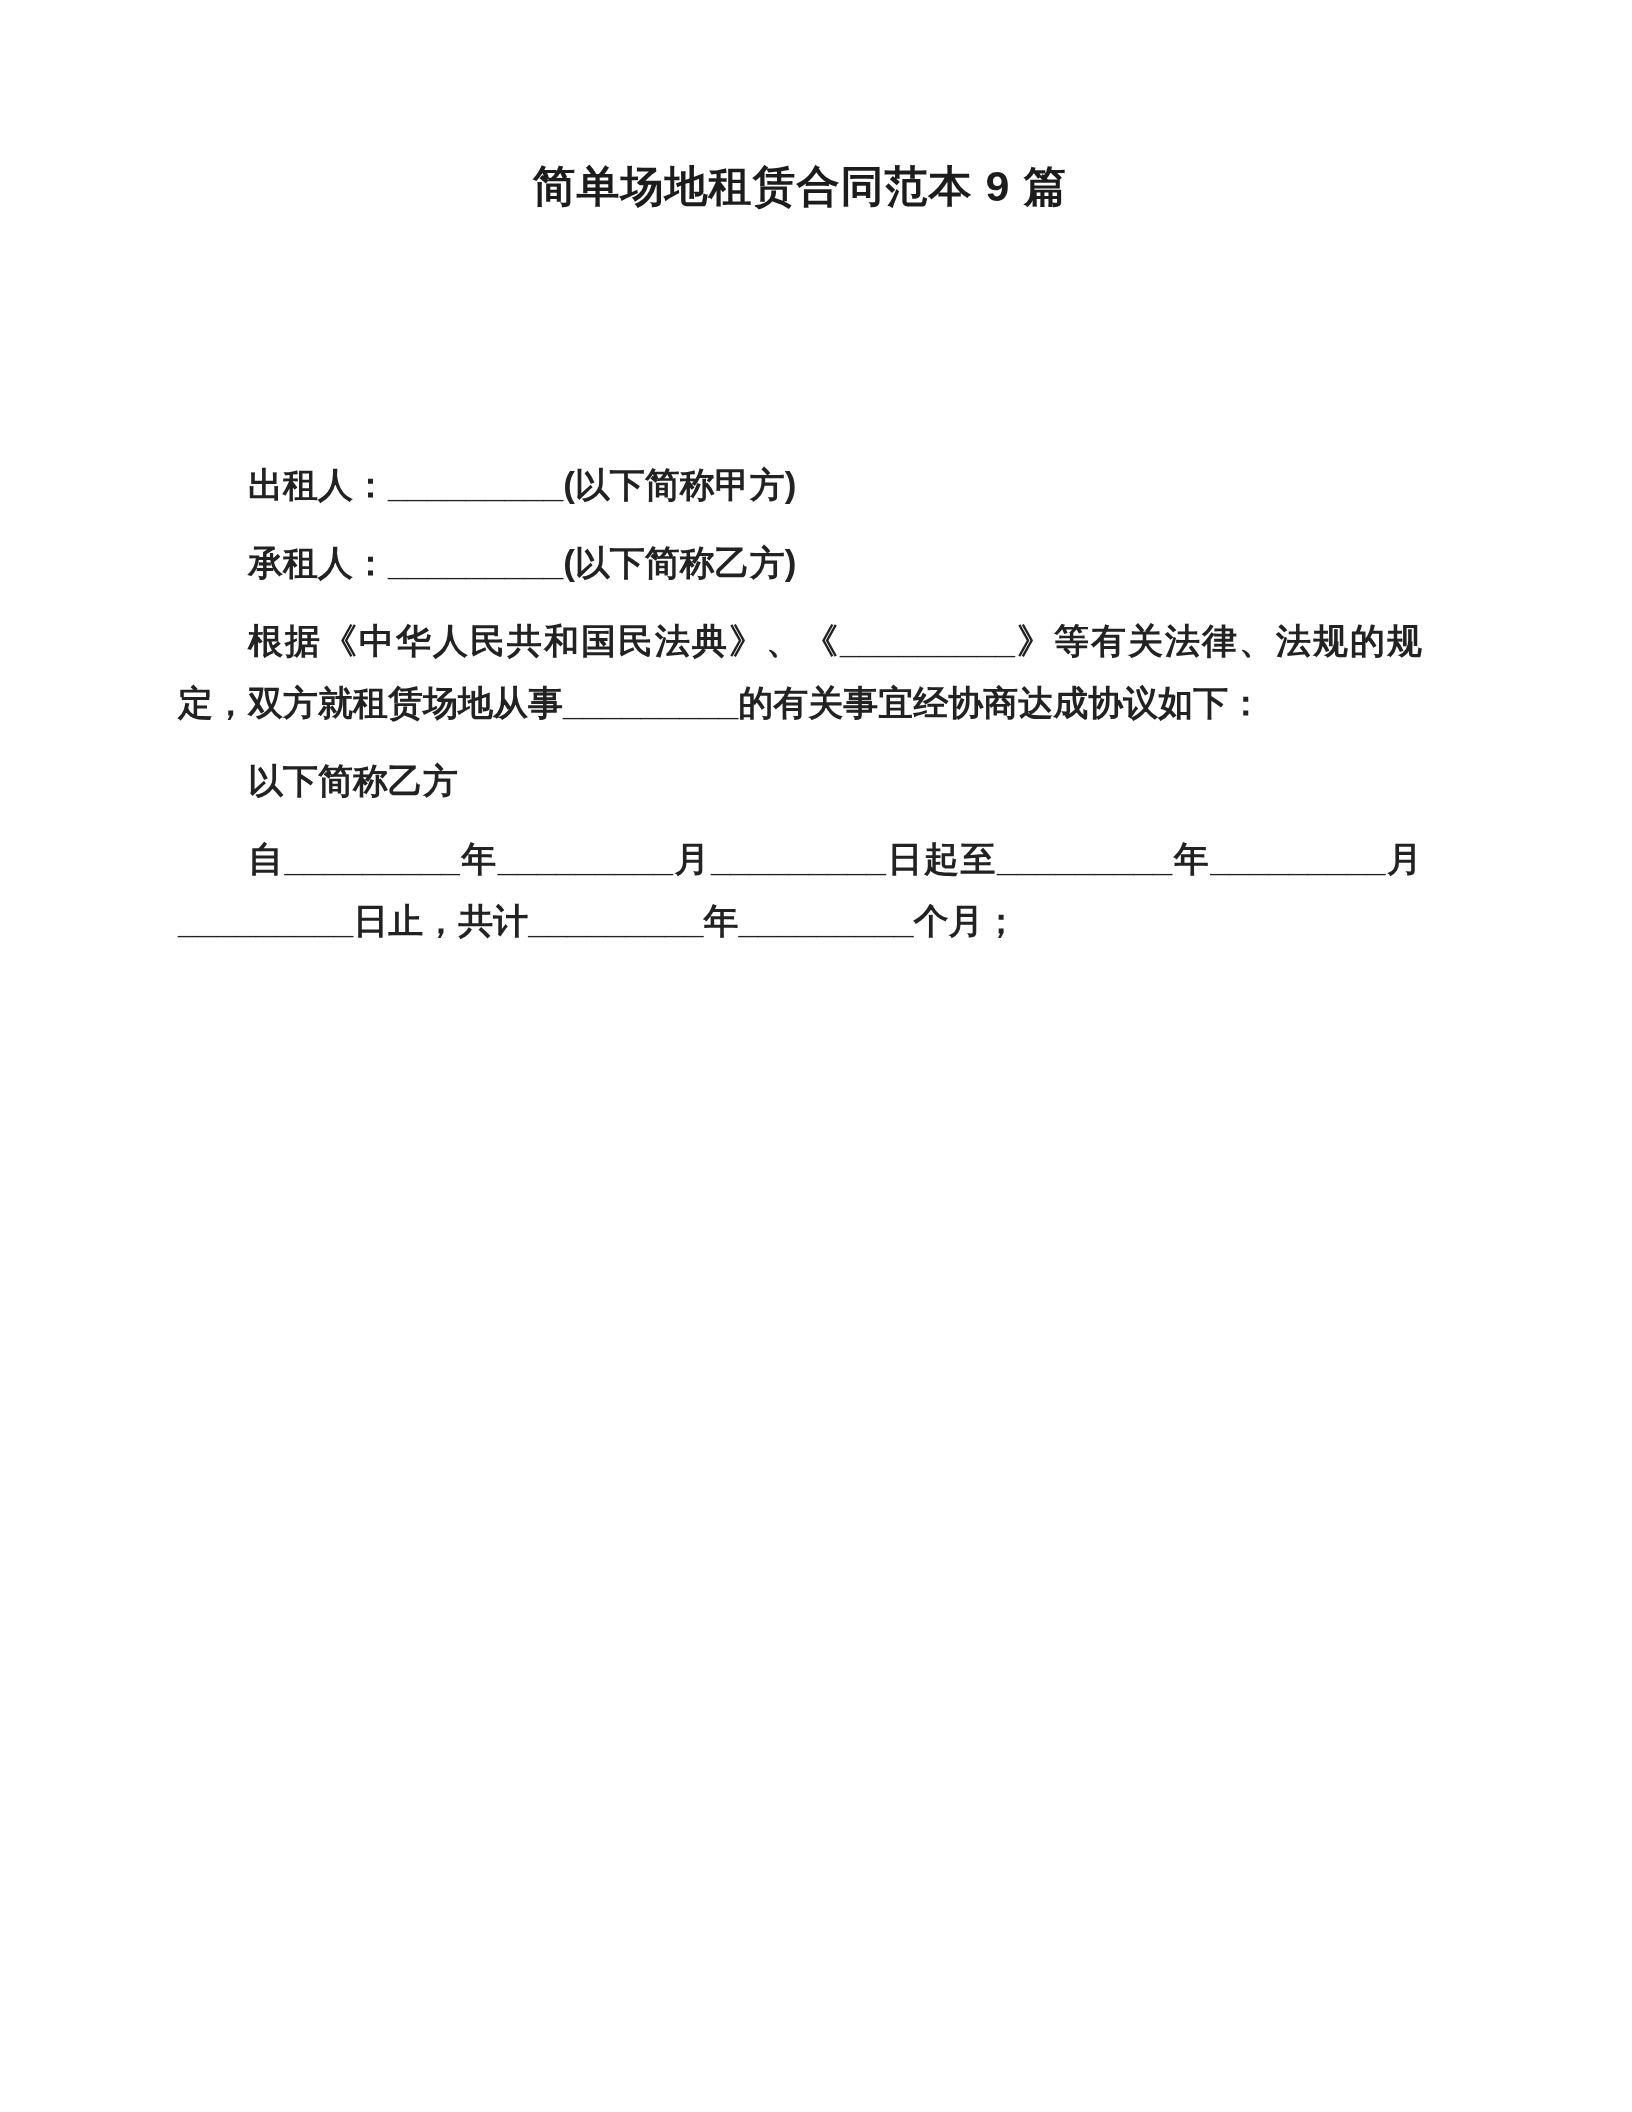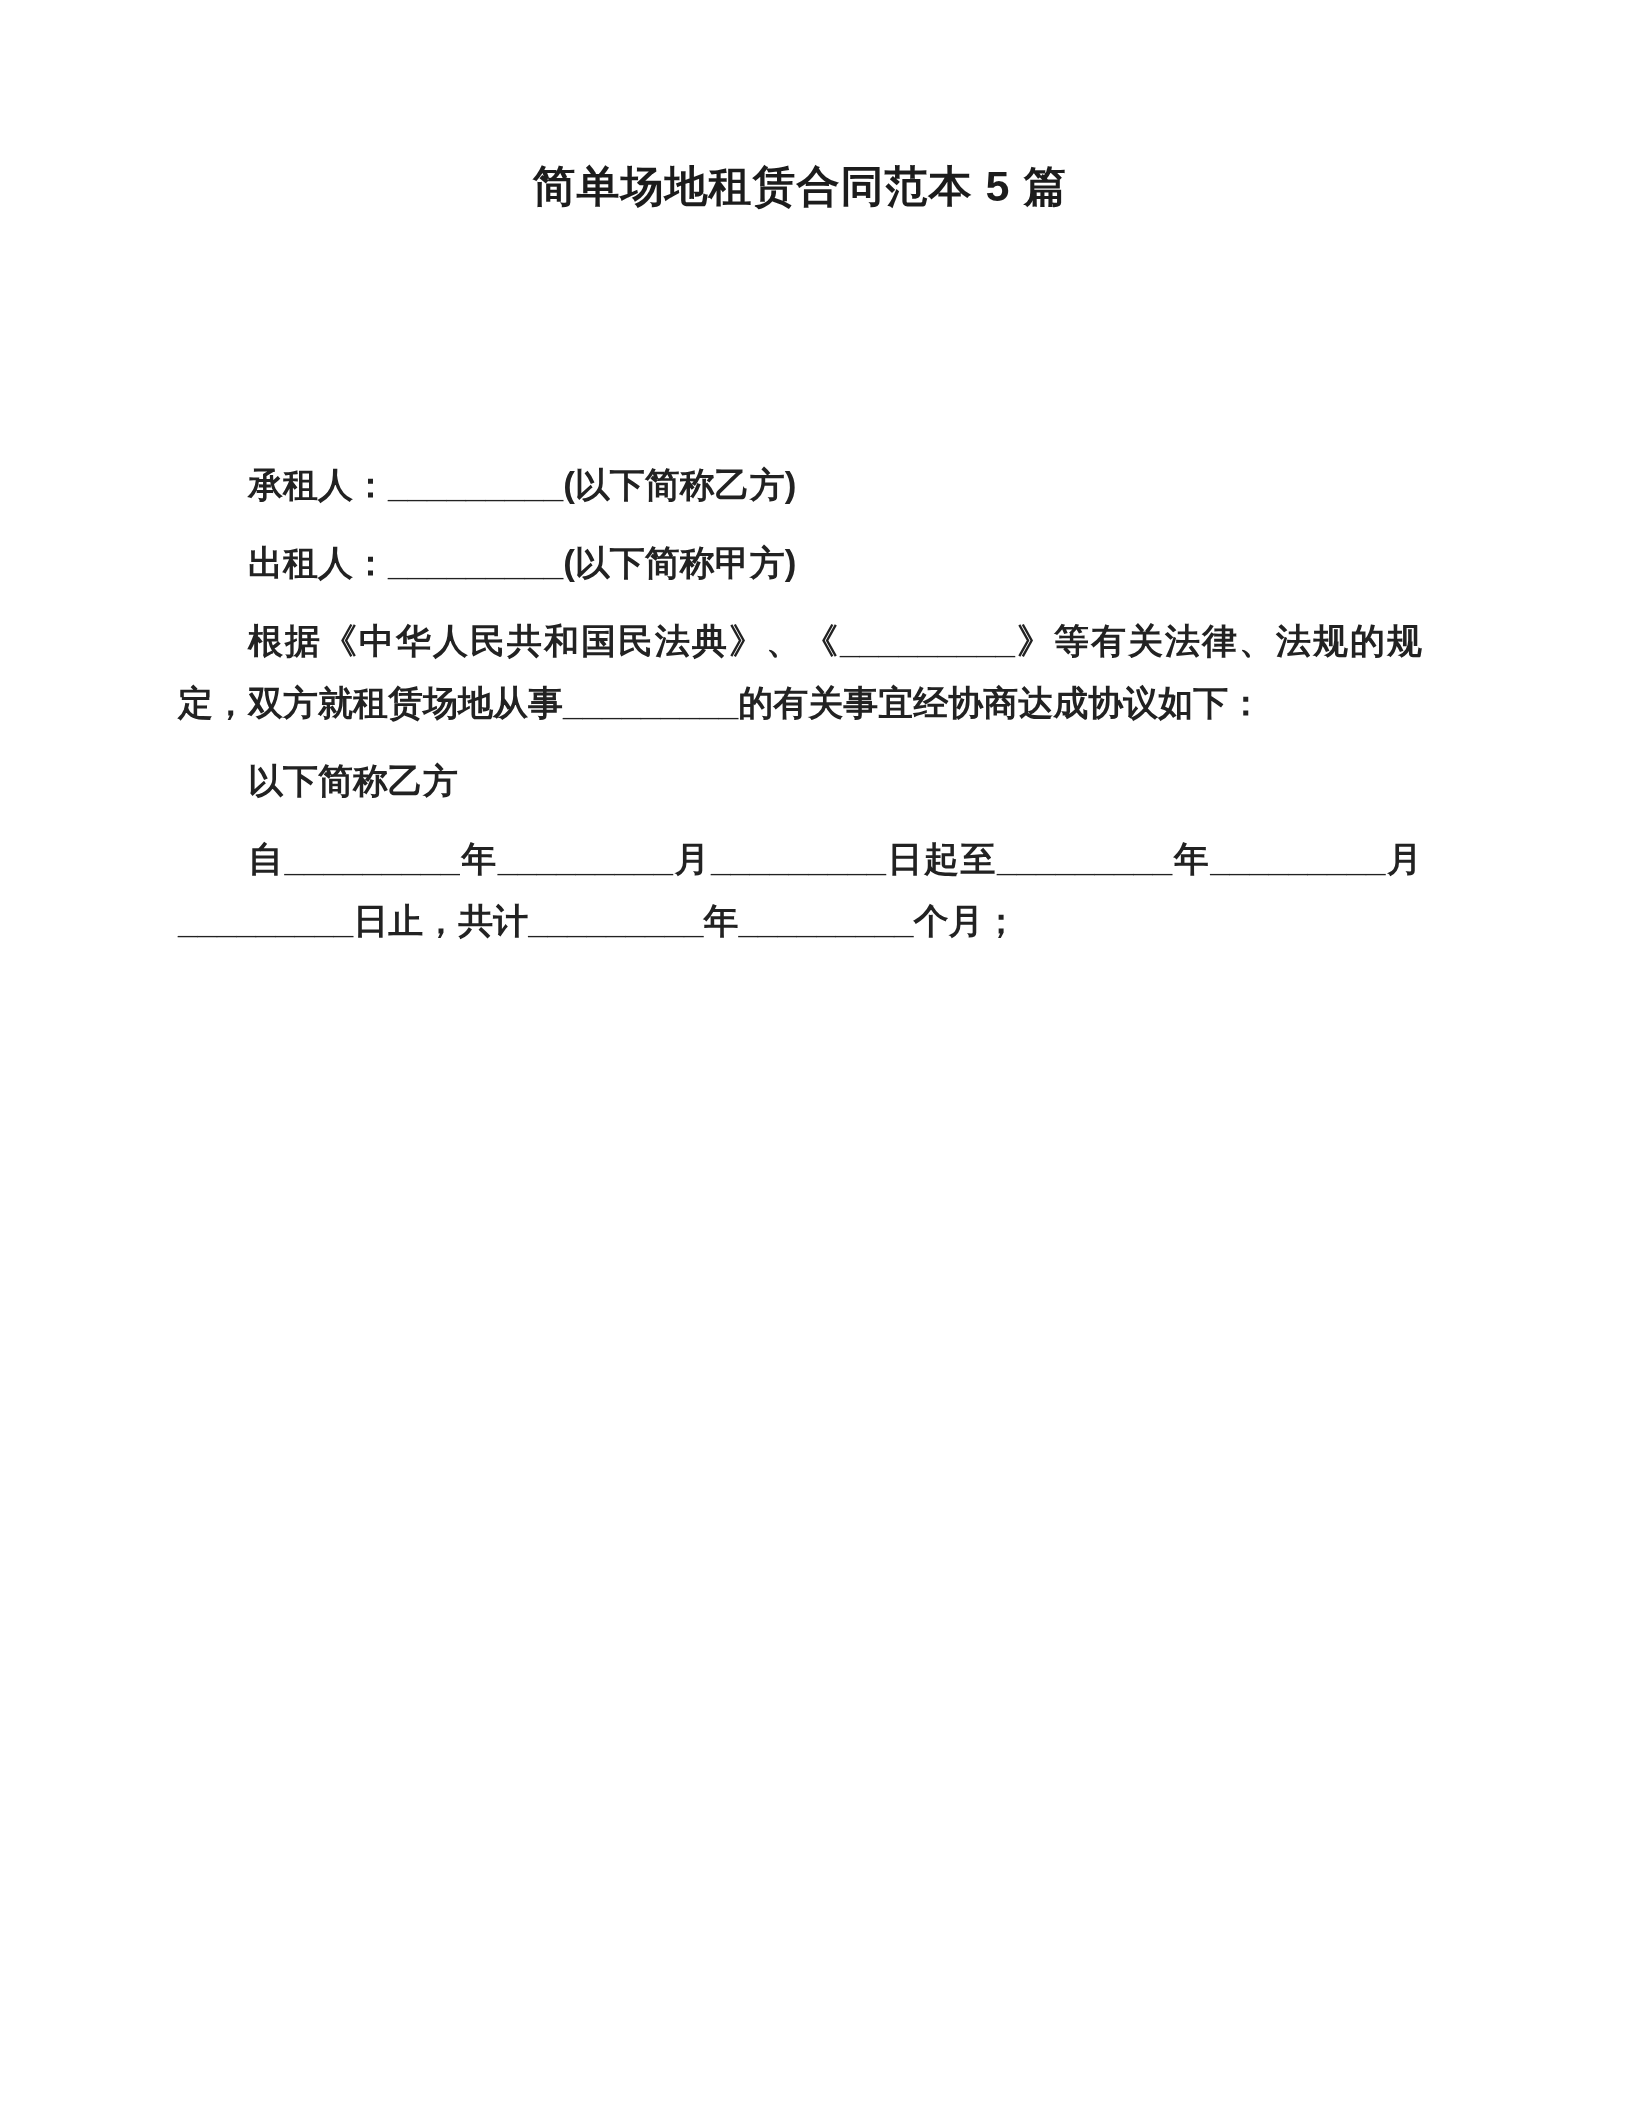--- a/index.html
+++ b/index.html
@@ -40,25 +40,25 @@
   }
   .heading {
     text-align: left;
     font-weight: 700;
   }
 </style>
 </head>
 <body>
 
 <div class="page">
-  <h1 class="title">简单场地租赁合同范本 5 篇</h1>
+  <h1 class="title">简单场地租赁合同范本 9 篇</h1>
+
+  <p class="para">出租人：_________(以下简称甲方)</p>
 
   <p class="para">承租人：_________(以下简称乙方)</p>
-
-  <p class="para">出租人：_________(以下简称甲方)</p>
 
   <p class="para">根据《中华人民共和国民法典》、《_________》等有关法律、法规的规定，双方就租赁场地从事_________的有关事宜经协商达成协议如下：</p>
 
 
 
   <p class="para heading">以下简称乙方</p>
 
   <p class="para">自_________年_________月_________日起至_________年_________月_________日止，共计_________年_________个月；</p>
 
 

